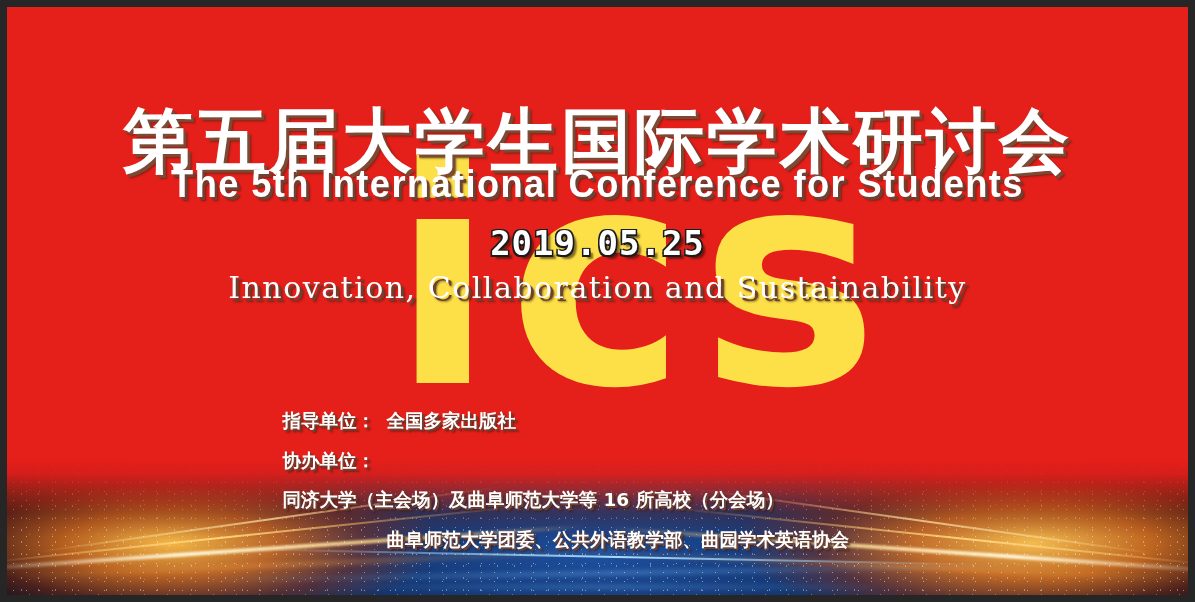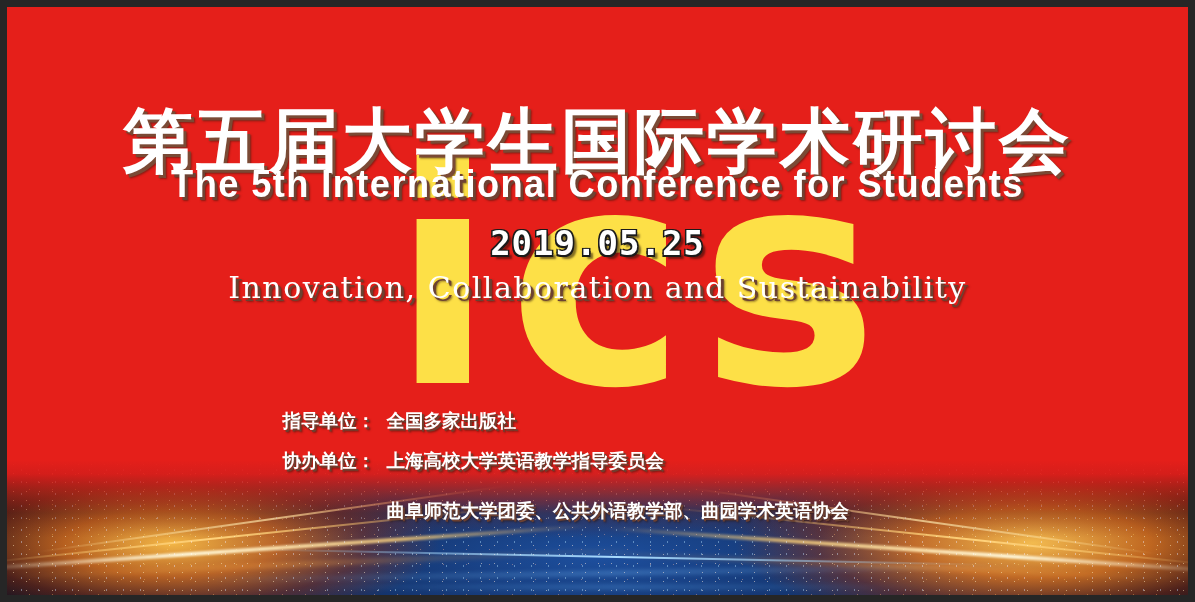--- a/index.html
+++ b/index.html
@@ -226,25 +226,25 @@
 
       <div class="orgs">
 
         <div class="org-line">
           <span class="org-label">指导单位：</span>
           <span class="org-value">全国多家出版社</span>
         </div>
 
         <div class="org-line">
           <span class="org-label">协办单位：</span>
-          <span class="org-value">上海高校大学英语教学指导委员会</span>
-        </div>
-
-
-        <div class="org-line">
+        </div>
+
+
+        <div class="org-line">
+          <span class="org-value">同济大学（主会场）及曲阜师范大学等 16 所高校（分会场）</span>
         </div>
 
         <div class="org-line">
           <span class="org-label blank"></span>
           <span class="org-value">曲阜师范大学团委、公共外语教学部、曲园学术英语协会</span>
         </div>
 
 
       </div>
     </div>

